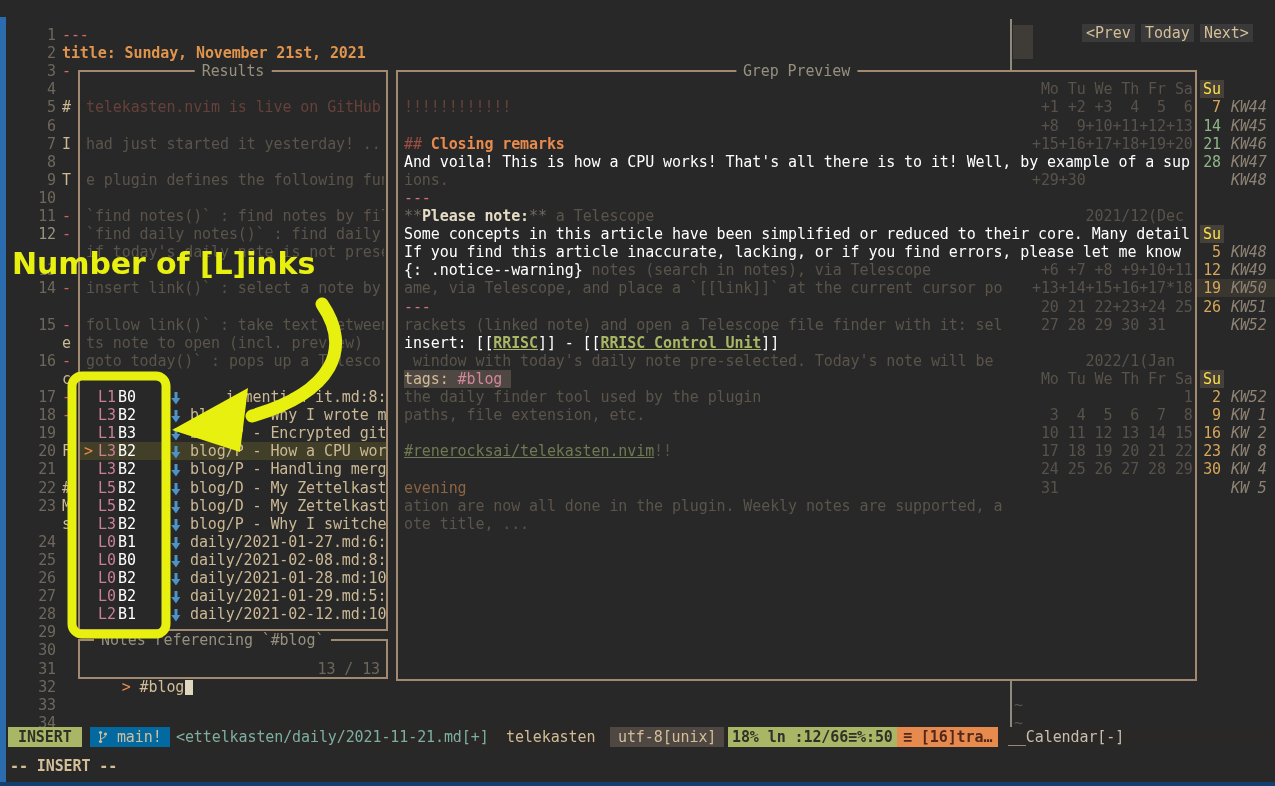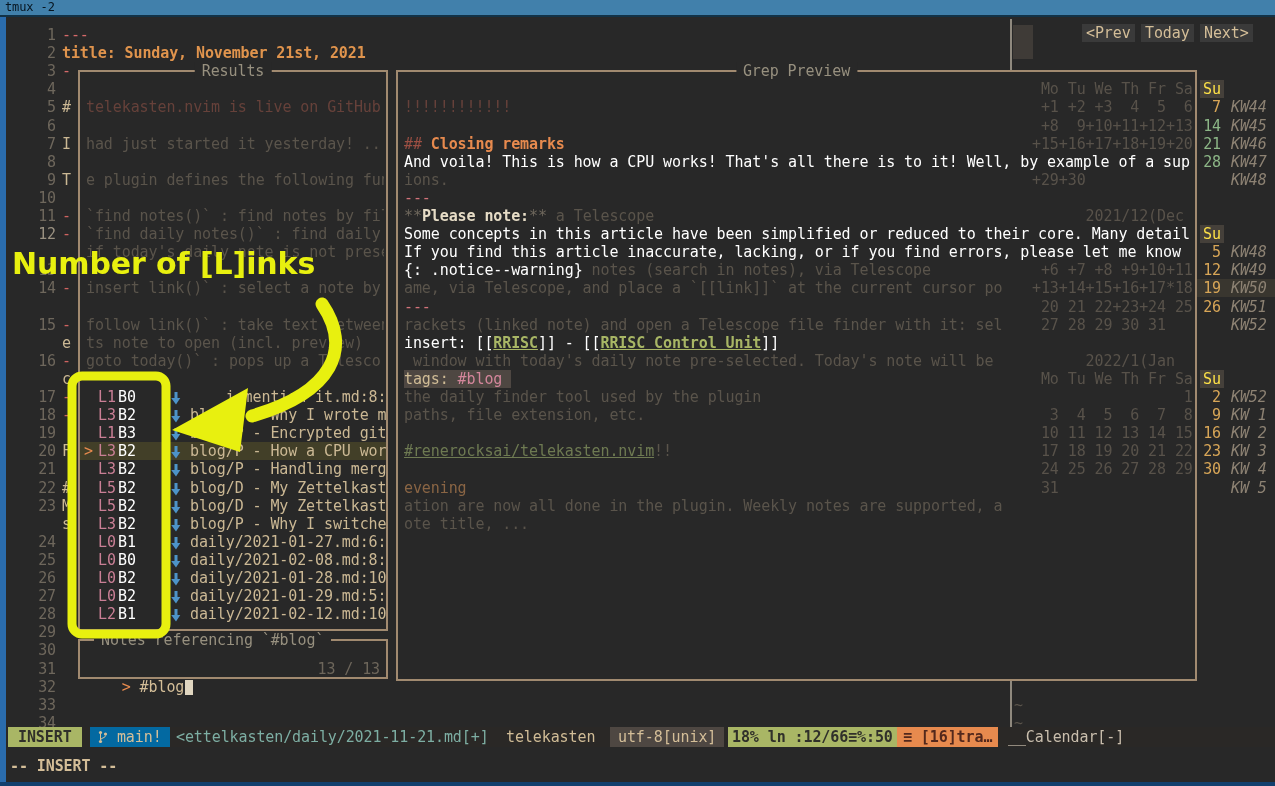--- a/index.html
+++ b/index.html
@@ -51,23 +51,20 @@
   .anno-t{position:absolute;font-family:"DejaVu Sans",sans-serif;font-weight:bold;
           font-size:30px;color:#e8f00f;line-height:36px;}
   .vsep{position:absolute;width:2px;background:#8f897e;}
   .cursor-block{display:inline-block;width:8px;height:15px;background:#e0d6c0;
                 vertical-align:middle;margin-left:1px;}
 </style>
 </head>
 <body>
 
 <div class="screen">
-  <div class="tmuxbar">
-    <span>tmux -2</span>
-  </div>
   <div class="edge-left"></div>
   <div class="edge-bottom"></div>
 
   <div class="vsep" style="left:1010px;top:19px;height:51px;"></div>
   <div class="vsep" style="left:1010px;top:681px;height:46px;"></div>
   <div style="position:absolute;left:1013px;top:25px;width:20px;height:34px;background:#3f3b37;"></div>
 
   <div id="editorLayer">
       <div class="row gnum" style="left: 26px; top: 26px;">1</div>
       <div class="row gnum" style="left: 26px; top: 44px;">2</div>
@@ -178,21 +175,21 @@
       <div class="row cal-num n-y" style="top: 388px;">2</div>
       <div class="row cal-kw" style="top: 388px;">KW52</div>
       <div class="row cal-dim" style="left: 1032px; top: 406px; width: 161px; overflow: hidden;">  3  4  5  6  7  8</div>
       <div class="row cal-num n-y" style="top: 406px;">9</div>
       <div class="row cal-kw" style="top: 406px;">KW 1</div>
       <div class="row cal-dim" style="left: 1032px; top: 424px; width: 161px; overflow: hidden;"> 10 11 12 13 14 15</div>
       <div class="row cal-num n-y" style="top: 424px;">16</div>
       <div class="row cal-kw" style="top: 424px;">KW 2</div>
       <div class="row cal-dim" style="left: 1032px; top: 442px; width: 161px; overflow: hidden;"> 17 18 19 20 21 22</div>
       <div class="row cal-num n-y" style="top: 442px;">23</div>
-      <div class="row cal-kw" style="top: 442px;">KW 3</div>
+      <div class="row cal-kw" style="top: 442px;">KW 8</div>
       <div class="row cal-dim" style="left: 1032px; top: 460px; width: 161px; overflow: hidden;"> 24 25 26 27 28 29</div>
       <div class="row cal-num n-y" style="top: 460px;">30</div>
       <div class="row cal-kw" style="top: 460px;">KW 4</div>
       <div class="row cal-dim" style="left: 1032px; top: 479px; width: 161px; overflow: hidden;"> 31</div>
       <div class="row cal-kw" style="top: 479px;">KW 5</div>
     </div>
 
   <div class="win" style="left:78px;top:70px;width:310px;height:561px;">
     <span class="wtitle" style="left:50%;transform:translateX(-50%);">Results</span>
   </div>

